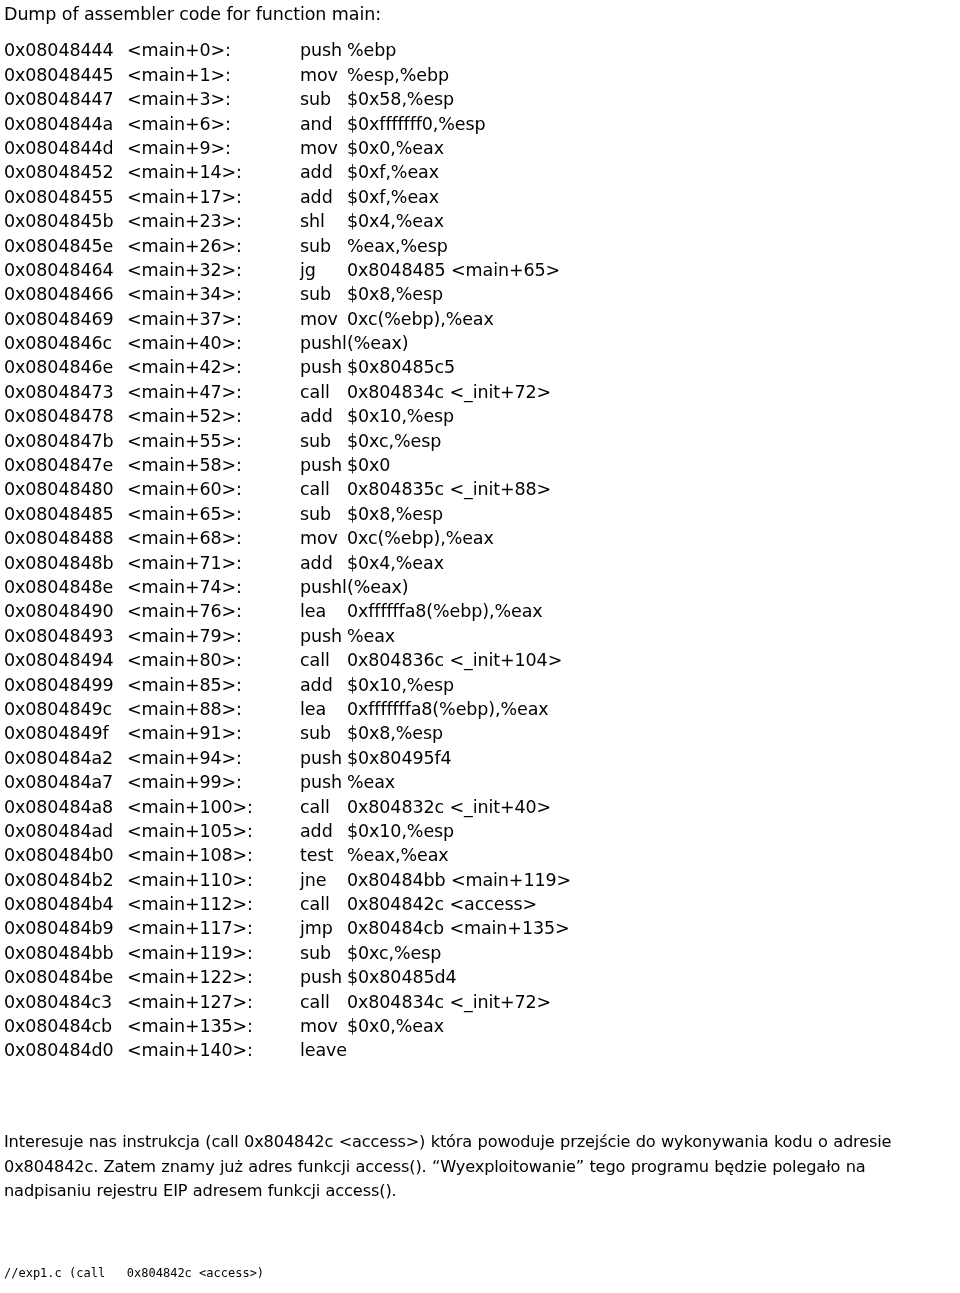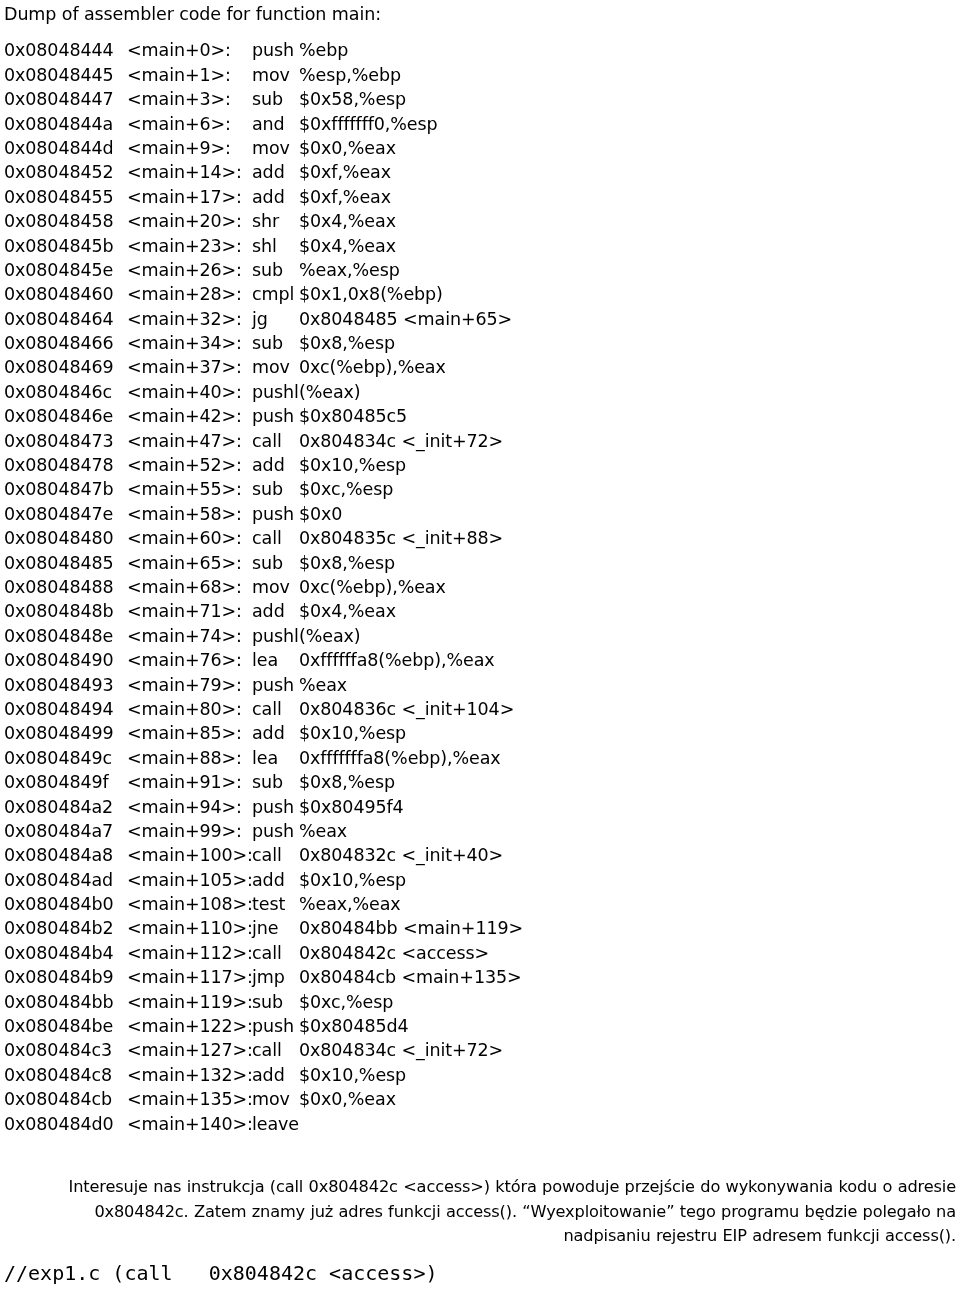--- a/index.html
+++ b/index.html
@@ -49,72 +49,71 @@
   }
   .asm-line .sym {
     display: inline-block;
     width: 125px;
     margin-top: 12px;
   }
   .asm-line .mnem {
     display: inline-block;
     min-width: 47px;
     text-align: left;
+    margin-left: 48px;
   }
   .asm-line .ops {
     display: inline-block;
   }
 
   
   .prose {
     position: absolute;
     left: 4px;
-    top: 1175px;
+    top: 1130px;
     width: 952px;
     font-size: 16.2px;
     line-height: 24.6px;
-    text-align: right;
+    text-align: left;
     letter-spacing: -0.15px;
     word-spacing: 0.4px;
   }
   .prose p {
     margin: 0;
   }
 
   
   .mono-line {
     position: absolute;
     left: 4px;
     top: 1262px;
     font-family: "DejaVu Sans Mono", "Liberation Mono", monospace;
-    font-size: 20px;
+    font-size: 12px;
     line-height: 22px;
     white-space: pre;
     letter-spacing: 0px;
   }
 </style>
 </head>
 <body>
 
 <div id="page">
 
   <div class="asm-block">
     <div class="asm-title">Dump of assembler code for function main:</div>
     <div id="asm-lines">
         <div class="asm-line"><span class="addr">0x08048444</span><span class="sym">&lt;main+0&gt;:</span><span class="mnem">push</span><span class="ops">%ebp</span></div>
         <div class="asm-line"><span class="addr">0x08048445</span><span class="sym">&lt;main+1&gt;:</span><span class="mnem">mov</span><span class="ops">%esp,%ebp</span></div>
         <div class="asm-line"><span class="addr">0x08048447</span><span class="sym">&lt;main+3&gt;:</span><span class="mnem">sub</span><span class="ops">$0x58,%esp</span></div>
         <div class="asm-line"><span class="addr">0x0804844a</span><span class="sym">&lt;main+6&gt;:</span><span class="mnem">and</span><span class="ops">$0xfffffff0,%esp</span></div>
         <div class="asm-line"><span class="addr">0x0804844d</span><span class="sym">&lt;main+9&gt;:</span><span class="mnem">mov</span><span class="ops">$0x0,%eax</span></div>
         <div class="asm-line"><span class="addr">0x08048452</span><span class="sym">&lt;main+14&gt;:</span><span class="mnem">add</span><span class="ops">$0xf,%eax</span></div>
         <div class="asm-line"><span class="addr">0x08048455</span><span class="sym">&lt;main+17&gt;:</span><span class="mnem">add</span><span class="ops">$0xf,%eax</span></div>
-        <div class="asm-line"><span class="addr">0x08048458</span><span class="sym">&lt;main+20&gt;:</span><span class="mnem">shr</span><span class="ops">$0x4,%eax</span></div>
         <div class="asm-line"><span class="addr">0x0804845b</span><span class="sym">&lt;main+23&gt;:</span><span class="mnem">shl</span><span class="ops">$0x4,%eax</span></div>
         <div class="asm-line"><span class="addr">0x0804845e</span><span class="sym">&lt;main+26&gt;:</span><span class="mnem">sub</span><span class="ops">%eax,%esp</span></div>
-        <div class="asm-line"><span class="addr">0x08048460</span><span class="sym">&lt;main+28&gt;:</span><span class="mnem">cmpl</span><span class="ops">$0x1,0x8(%ebp)</span></div>
         <div class="asm-line"><span class="addr">0x08048464</span><span class="sym">&lt;main+32&gt;:</span><span class="mnem">jg</span><span class="ops">0x8048485 &lt;main+65&gt;</span></div>
         <div class="asm-line"><span class="addr">0x08048466</span><span class="sym">&lt;main+34&gt;:</span><span class="mnem">sub</span><span class="ops">$0x8,%esp</span></div>
         <div class="asm-line"><span class="addr">0x08048469</span><span class="sym">&lt;main+37&gt;:</span><span class="mnem">mov</span><span class="ops">0xc(%ebp),%eax</span></div>
         <div class="asm-line"><span class="addr">0x0804846c</span><span class="sym">&lt;main+40&gt;:</span><span class="mnem">pushl</span><span class="ops">(%eax)</span></div>
         <div class="asm-line"><span class="addr">0x0804846e</span><span class="sym">&lt;main+42&gt;:</span><span class="mnem">push</span><span class="ops">$0x80485c5</span></div>
         <div class="asm-line"><span class="addr">0x08048473</span><span class="sym">&lt;main+47&gt;:</span><span class="mnem">call</span><span class="ops">0x804834c &lt;_init+72&gt;</span></div>
         <div class="asm-line"><span class="addr">0x08048478</span><span class="sym">&lt;main+52&gt;:</span><span class="mnem">add</span><span class="ops">$0x10,%esp</span></div>
         <div class="asm-line"><span class="addr">0x0804847b</span><span class="sym">&lt;main+55&gt;:</span><span class="mnem">sub</span><span class="ops">$0xc,%esp</span></div>
         <div class="asm-line"><span class="addr">0x0804847e</span><span class="sym">&lt;main+58&gt;:</span><span class="mnem">push</span><span class="ops">$0x0</span></div>
         <div class="asm-line"><span class="addr">0x08048480</span><span class="sym">&lt;main+60&gt;:</span><span class="mnem">call</span><span class="ops">0x804835c &lt;_init+88&gt;</span></div>
@@ -132,21 +131,20 @@
         <div class="asm-line"><span class="addr">0x080484a7</span><span class="sym">&lt;main+99&gt;:</span><span class="mnem">push</span><span class="ops">%eax</span></div>
         <div class="asm-line"><span class="addr">0x080484a8</span><span class="sym">&lt;main+100&gt;:</span><span class="mnem">call</span><span class="ops">0x804832c &lt;_init+40&gt;</span></div>
         <div class="asm-line"><span class="addr">0x080484ad</span><span class="sym">&lt;main+105&gt;:</span><span class="mnem">add</span><span class="ops">$0x10,%esp</span></div>
         <div class="asm-line"><span class="addr">0x080484b0</span><span class="sym">&lt;main+108&gt;:</span><span class="mnem">test</span><span class="ops">%eax,%eax</span></div>
         <div class="asm-line"><span class="addr">0x080484b2</span><span class="sym">&lt;main+110&gt;:</span><span class="mnem">jne</span><span class="ops">0x80484bb &lt;main+119&gt;</span></div>
         <div class="asm-line"><span class="addr">0x080484b4</span><span class="sym">&lt;main+112&gt;:</span><span class="mnem">call</span><span class="ops">0x804842c &lt;access&gt;</span></div>
         <div class="asm-line"><span class="addr">0x080484b9</span><span class="sym">&lt;main+117&gt;:</span><span class="mnem">jmp</span><span class="ops">0x80484cb &lt;main+135&gt;</span></div>
         <div class="asm-line"><span class="addr">0x080484bb</span><span class="sym">&lt;main+119&gt;:</span><span class="mnem">sub</span><span class="ops">$0xc,%esp</span></div>
         <div class="asm-line"><span class="addr">0x080484be</span><span class="sym">&lt;main+122&gt;:</span><span class="mnem">push</span><span class="ops">$0x80485d4</span></div>
         <div class="asm-line"><span class="addr">0x080484c3</span><span class="sym">&lt;main+127&gt;:</span><span class="mnem">call</span><span class="ops">0x804834c &lt;_init+72&gt;</span></div>
-        <div class="asm-line"><span class="addr">0x080484c8</span><span class="sym">&lt;main+132&gt;:</span><span class="mnem">add</span><span class="ops">$0x10,%esp</span></div>
         <div class="asm-line"><span class="addr">0x080484cb</span><span class="sym">&lt;main+135&gt;:</span><span class="mnem">mov</span><span class="ops">$0x0,%eax</span></div>
         <div class="asm-line"><span class="addr">0x080484d0</span><span class="sym">&lt;main+140&gt;:</span><span class="mnem">leave</span><span class="ops"></span></div>
       </div>
   </div>
 
   <div class="prose">
     <p>Interesuje nas instrukcja (call   0x804842c &lt;access&gt;) która powoduje przejście do wykonywania kodu o adresie 0x804842c. Zatem znamy już adres funkcji access(). “Wyexploitowanie” tego programu będzie polegało na nadpisaniu rejestru EIP adresem funkcji access().</p>
   </div>
 
   <div class="mono-line">//exp1.c (call   0x804842c &lt;access&gt;)</div>

